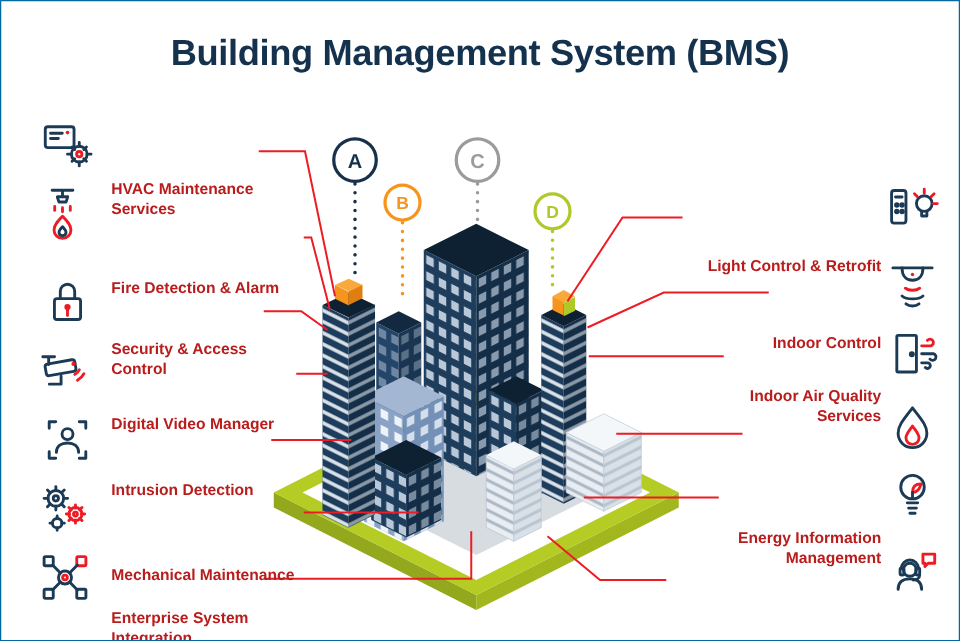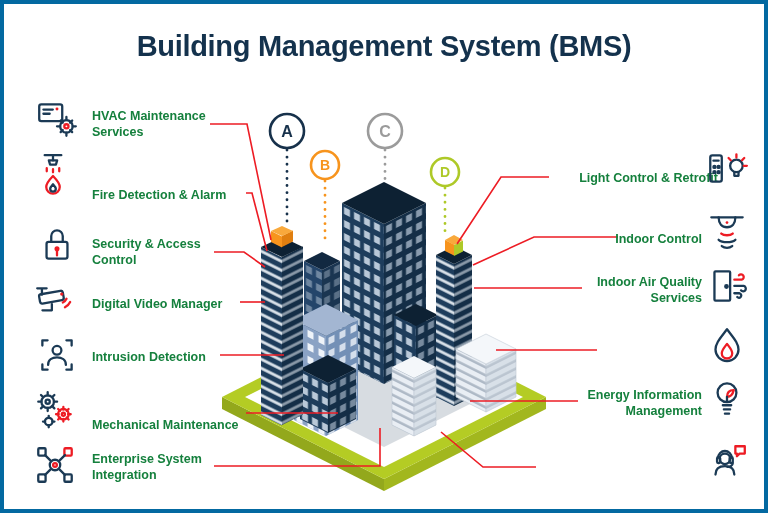--- a/index.html
+++ b/index.html
@@ -1,28 +1,28 @@
 <!DOCTYPE html>
 <html><head>
 <meta charset="utf-8">
 <style>
   html,body{margin:0;padding:0;background:#fff;}
   .canvas{
     position:relative;width:768px;height:513px;background:#ffffff;
     font-family:"Liberation Sans", sans-serif;overflow:hidden;
-    border:4px solid #0369a1;box-sizing:border-box;
+    border:1px solid #0369a1;box-sizing:border-box;
   }
   .title{
     position:absolute;top:26px;left:0;width:100%;text-align:center;
     font-size:29px;font-weight:bold;color:#14324d;letter-spacing:-0.3px;
   }
   .scene{position:absolute;left:0;top:0;width:768px;height:513px;}
   .lbl{
-    position:absolute;font-size:12.5px;font-weight:bold;color:#15803d;
-    line-height:1.3;z-index:3;
+    position:absolute;font-size:12.5px;font-weight:bold;color:#b91c1c;
+    line-height:1.3;z-index:3;margin-top:38px;
   }
   .lbl.nowrap{white-space:nowrap;}
   .lbl.r{text-align:right;}
   .icn{position:absolute;width:46px;height:46px;z-index:3;}
   .icn svg{width:100%;height:100%;fill:none;stroke:#1b3a55;stroke-width:2.2;stroke-linecap:round;stroke-linejoin:round;}
   .icn .acc{stroke:#ed1c24;}
   .icn .accf{fill:#ed1c24;stroke:none;}
   .marker-letter{font-family:"Liberation Sans", sans-serif;font-weight:bold;}
 </style>
 </head>
@@ -297,21 +297,21 @@
         <circle cx="22" cy="22" r="1.8" class="acc"></circle>
       <rect x="6" y="6" width="7" height="7" rx="1"></rect>
         <rect x="31" y="6" width="7" height="7" rx="1" class="acc"></rect>
       <rect x="6" y="31" width="7" height="7" rx="1"></rect>
         <rect x="31" y="31" width="7" height="7" rx="1"></rect>
       <path d="M12.5 12.5l6 6M31.5 12.5l-6 6M12.5 31.5l6-6M31.5 31.5l-6-6"></path>
     </svg>
   </div>
   <div class="lbl" style="left:88px;top:447px;width:125px">Enterprise System Integration</div>
 
-  <div class="lbl nowrap r" style="right:46px;top:166px">Light Control &amp; Retrofit</div>
+  <div class="lbl nowrap r" style="right:62px;top:166px">Light Control &amp; Retrofit</div>
   <div class="icn" style="right:14px;top:142px">
     <svg viewBox="0 0 44 44">
       <rect x="6" y="9" width="11" height="25" rx="2"></rect>
       <path d="M9 14h5"></path>
         <circle cx="10" cy="20" r="1"></circle>
         <circle cx="14" cy="20" r="1"></circle>
         <circle cx="10" cy="25" r="1"></circle>
         <circle cx="14" cy="25" r="1"></circle>
       <circle cx="31" cy="19" r="6"></circle>
         <path d="M29 25v3.5h4V25"></path>

